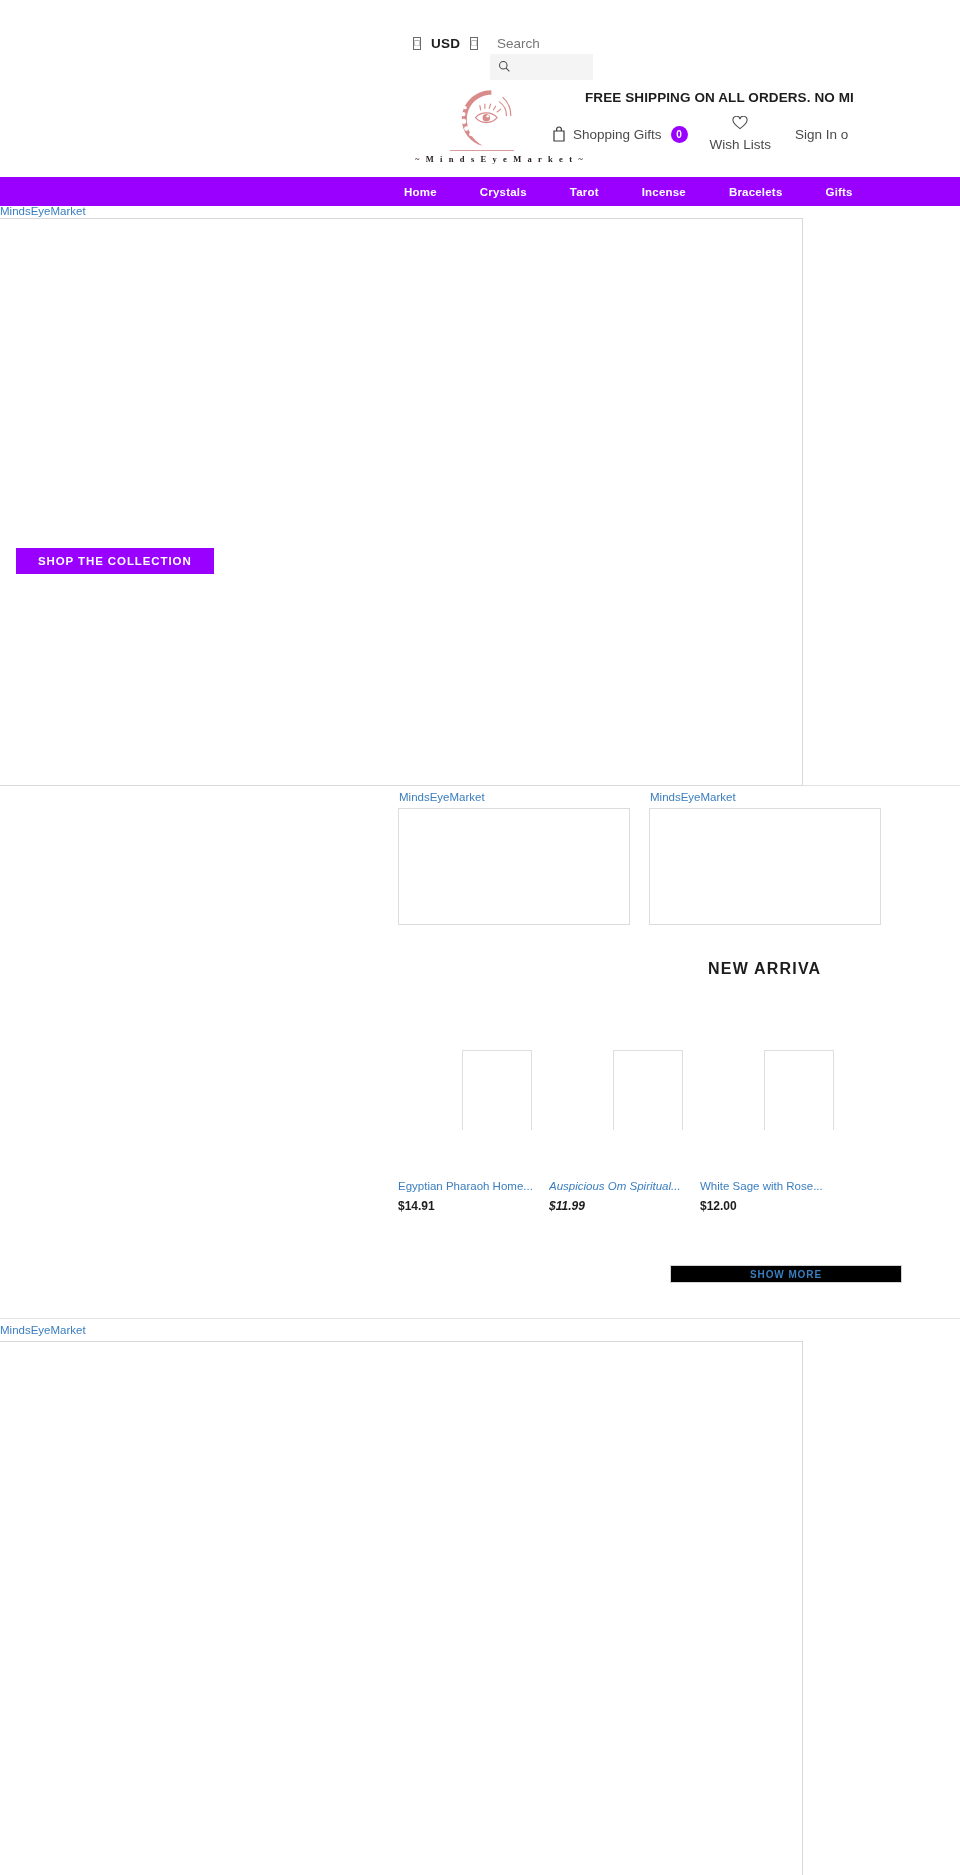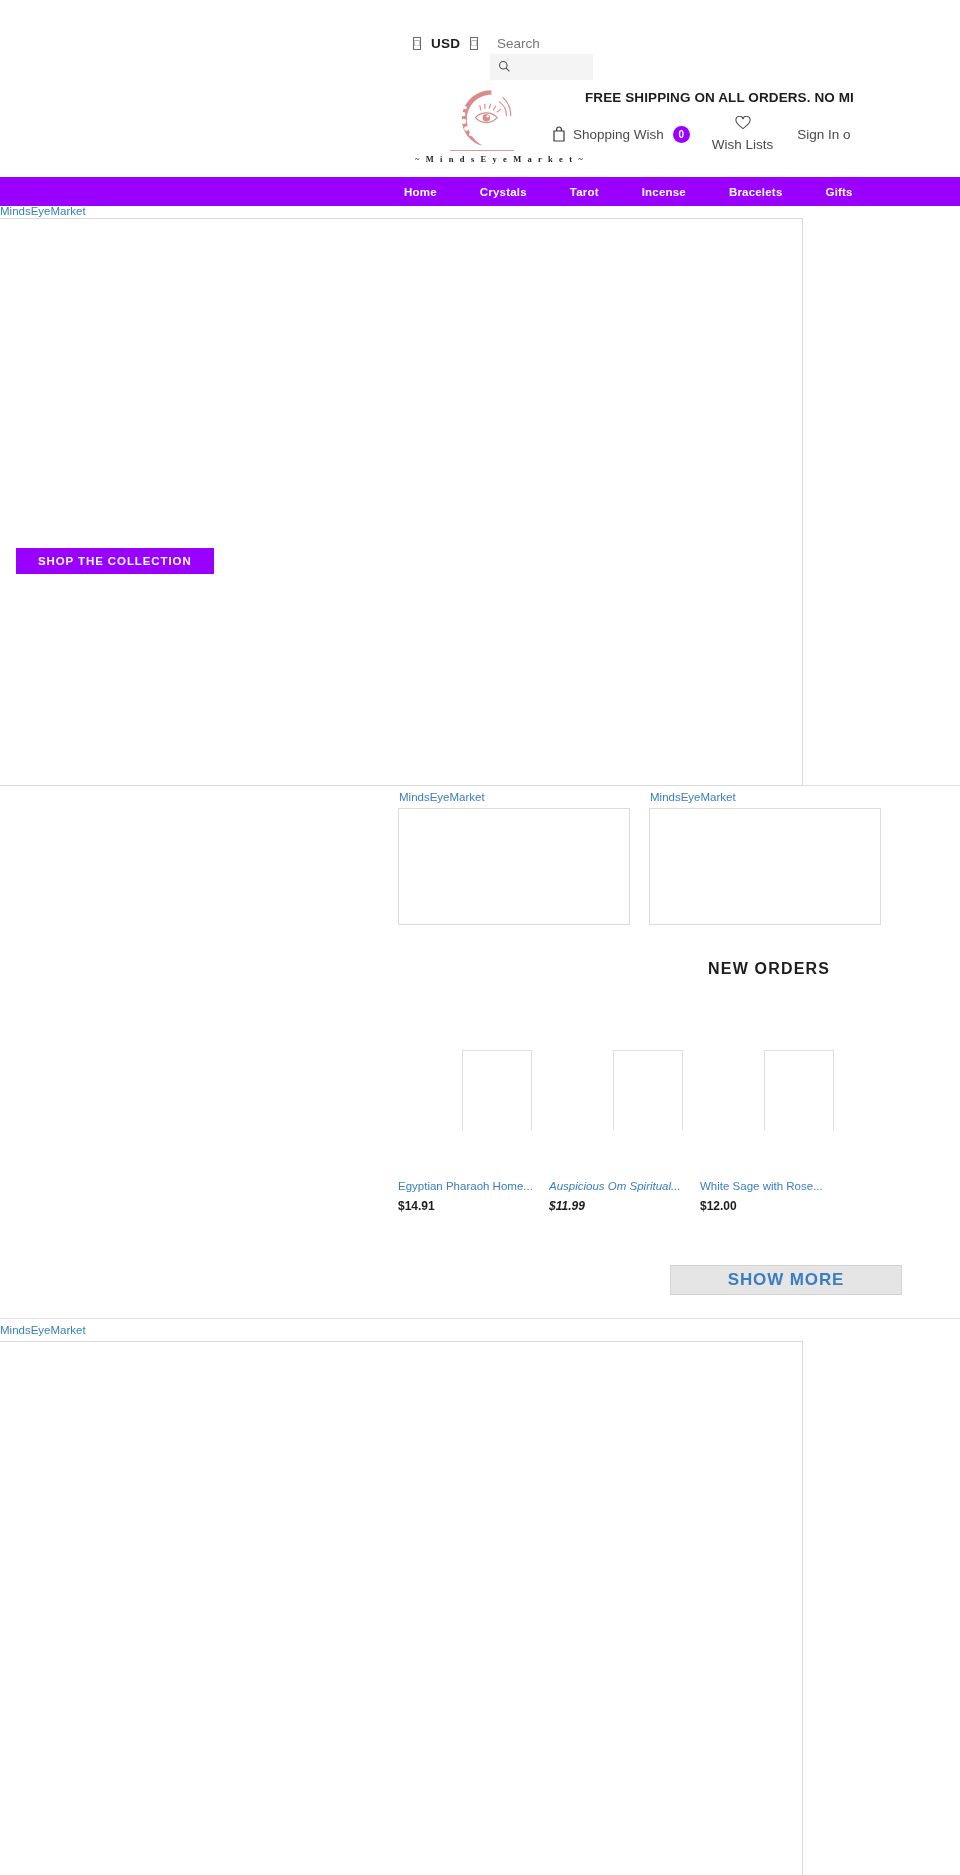--- a/index.html
+++ b/index.html
@@ -127,23 +127,23 @@
     margin-top: 50px; font-size: 11.5px; color: #3a7ebf;
     white-space: nowrap; overflow: hidden;
   }
   .p-price { margin-top: 7px; font-size: 12px; font-weight: bold; color: #1d1d1d; }
   .prod-1 { left: 398px; }
   .prod-2 { left: 549px; font-style: italic; }
   .prod-3 { left: 690px; margin-left: 10px; }
 
   .show-more {
     position: absolute; left: 670px; top: 1265px;
-    width: 232px; height: 30px;
-    border: 1px solid #d3d3d3; background: #e5e5e5;
-    color: #3a7ebf; font-size: 17px; font-weight: bold; letter-spacing: .9px;
+    width: 232px; height: 18px;
+    border: 1px solid #d3d3d3; background: #000000;
+    color: #3a7ebf; font-size: 10px; font-weight: bold; letter-spacing: .9px;
     display: flex; align-items: center; justify-content: center;
     white-space: nowrap;
   }
 
   
   .bottom-banner {
     position: absolute; left: 0; top: 1318px; width: 960px; height: 557px;
     border-top: 1px solid #e3e3e3;
   }
   .bottom-banner .alt-text { position: absolute; left: 0; top: 5px; }
@@ -205,21 +205,21 @@
   </div>
 
   <div class="promo">FREE SHIPPING ON ALL ORDERS. NO MI</div>
 
   <div class="header-links">
     <div class="hl-item cart">
       <svg width="14" height="16" viewBox="0 0 14 16">
         <path d="M2 5 h10 v10 h-10 z" fill="none" stroke="#3a3a3a" stroke-width="1.2"></path>
         <path d="M4.6 5 V3.4 a2.4 2.4 0 0 1 4.8 0 V5" fill="none" stroke="#3a3a3a" stroke-width="1.2"></path>
       </svg>
-      <span>Shopping Wish</span>
+      <span>Shopping Gifts</span>
       <span class="cart-badge">0</span>
     </div>
 
     <div class="hl-item wish">
       <svg width="16" height="14" viewBox="0 0 18 16">
         <path d="M9 14.5 C3 10 1 7.6 1 5.2 A3.9 3.9 0 0 1 9 3.6 A3.9 3.9 0 0 1 17 5.2 C17 7.6 15 10 9 14.5 Z" fill="none" stroke="#4a4a4a" stroke-width="1.2"></path>
       </svg>
       <span>Wish Lists</span>
     </div>
 
@@ -243,21 +243,21 @@
 
   <section class="tiles">
     <div class="tile tile-1">
       <div class="alt-text">MindsEyeMarket</div>
     </div>
     <div class="tile tile-2">
       <div class="alt-text">MindsEyeMarket</div>
     </div>
   </section>
 
-  <h2 class="arrivals-title">NEW ORDERS</h2>
+  <h2 class="arrivals-title">NEW ARRIVA</h2>
 
   <section class="products">
     <div class="product prod-1">
       <div class="p-thumb"></div>
       <div class="p-title">Egyptian Pharaoh Home...</div>
       <div class="p-price">$14.91</div>
     </div>
     <div class="product prod-2">
       <div class="p-thumb"></div>
       <div class="p-title">Auspicious Om Spiritual...</div>

